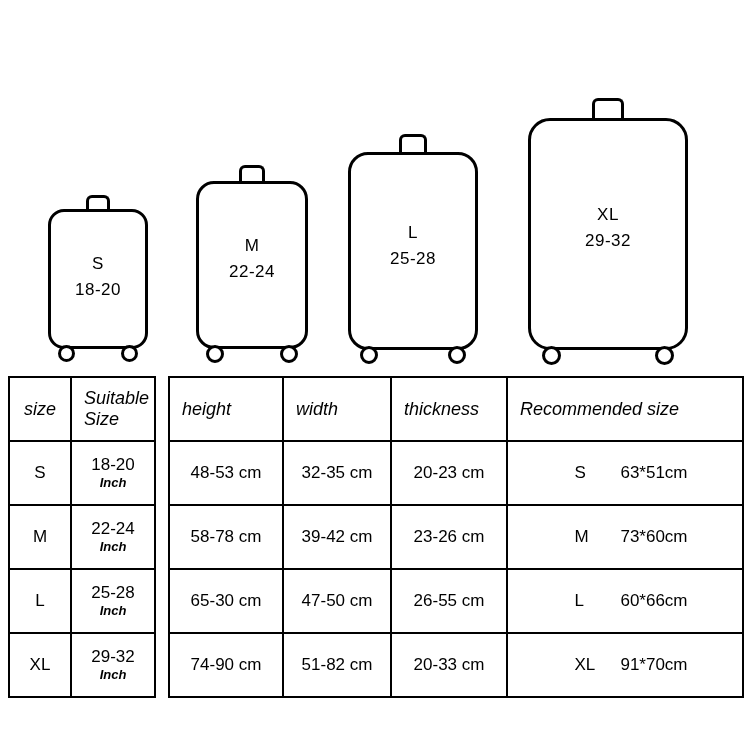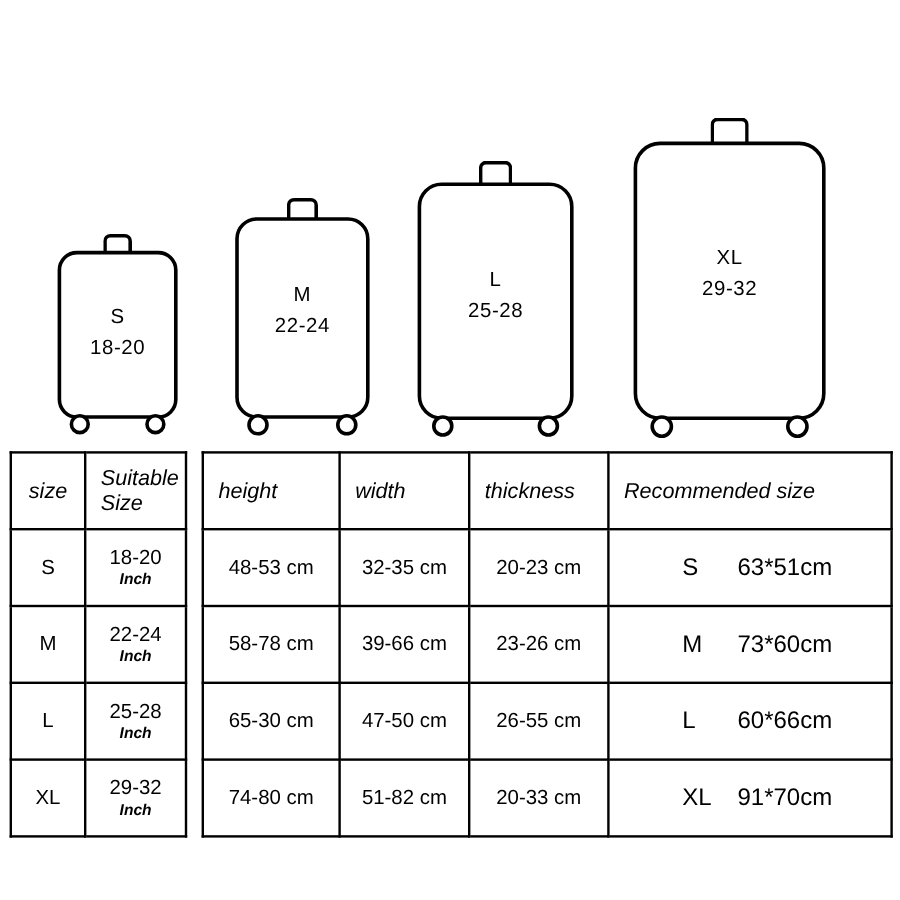--- a/index.html
+++ b/index.html
@@ -94,21 +94,21 @@
     line-height: 1.1;
   }
   .suit-cell .inch {
     display: block;
     font-style: italic;
     font-weight: bold;
     font-size: 13px;
     margin-top: 1px;
   }
   .rec-cell {
-    font-size: 20px;
+    font-size: 17px;
   }
   .rec-cell .rec-letter {
     display: inline-block;
     width: 46px;
     text-align: left;
     padding-left: 12px;
   }
   .rec-cell .rec-val {
     display: inline-block;
   }
@@ -208,21 +208,21 @@
       </tr>
 
       <tr>
         <td class="row-cell">M</td>
         <td class="row-cell suit-cell">
           <span>22-24</span>
           <span class="inch">Inch</span>
         </td>
         <td class="gap-col"></td>
         <td class="row-cell">58-78 cm</td>
-        <td class="row-cell">39-66 cm</td>
+        <td class="row-cell">39-42 cm</td>
         <td class="row-cell">23-26 cm</td>
         <td class="row-cell rec-cell">
           <span class="rec-letter">M</span><span class="rec-val">73*60cm</span>
         </td>
       </tr>
 
       <tr>
         <td class="row-cell">L</td>
         <td class="row-cell suit-cell">
           <span>25-28</span>
@@ -237,21 +237,21 @@
         </td>
       </tr>
 
       <tr>
         <td class="row-cell">XL</td>
         <td class="row-cell suit-cell">
           <span>29-32</span>
           <span class="inch">Inch</span>
         </td>
         <td class="gap-col"></td>
-        <td class="row-cell">74-80 cm</td>
+        <td class="row-cell">74-90 cm</td>
         <td class="row-cell">51-82 cm</td>
         <td class="row-cell">20-33 cm</td>
         <td class="row-cell rec-cell">
           <span class="rec-letter">XL</span><span class="rec-val">91*70cm</span>
         </td>
       </tr>
     </tbody>
   </table>
 </div>
 

